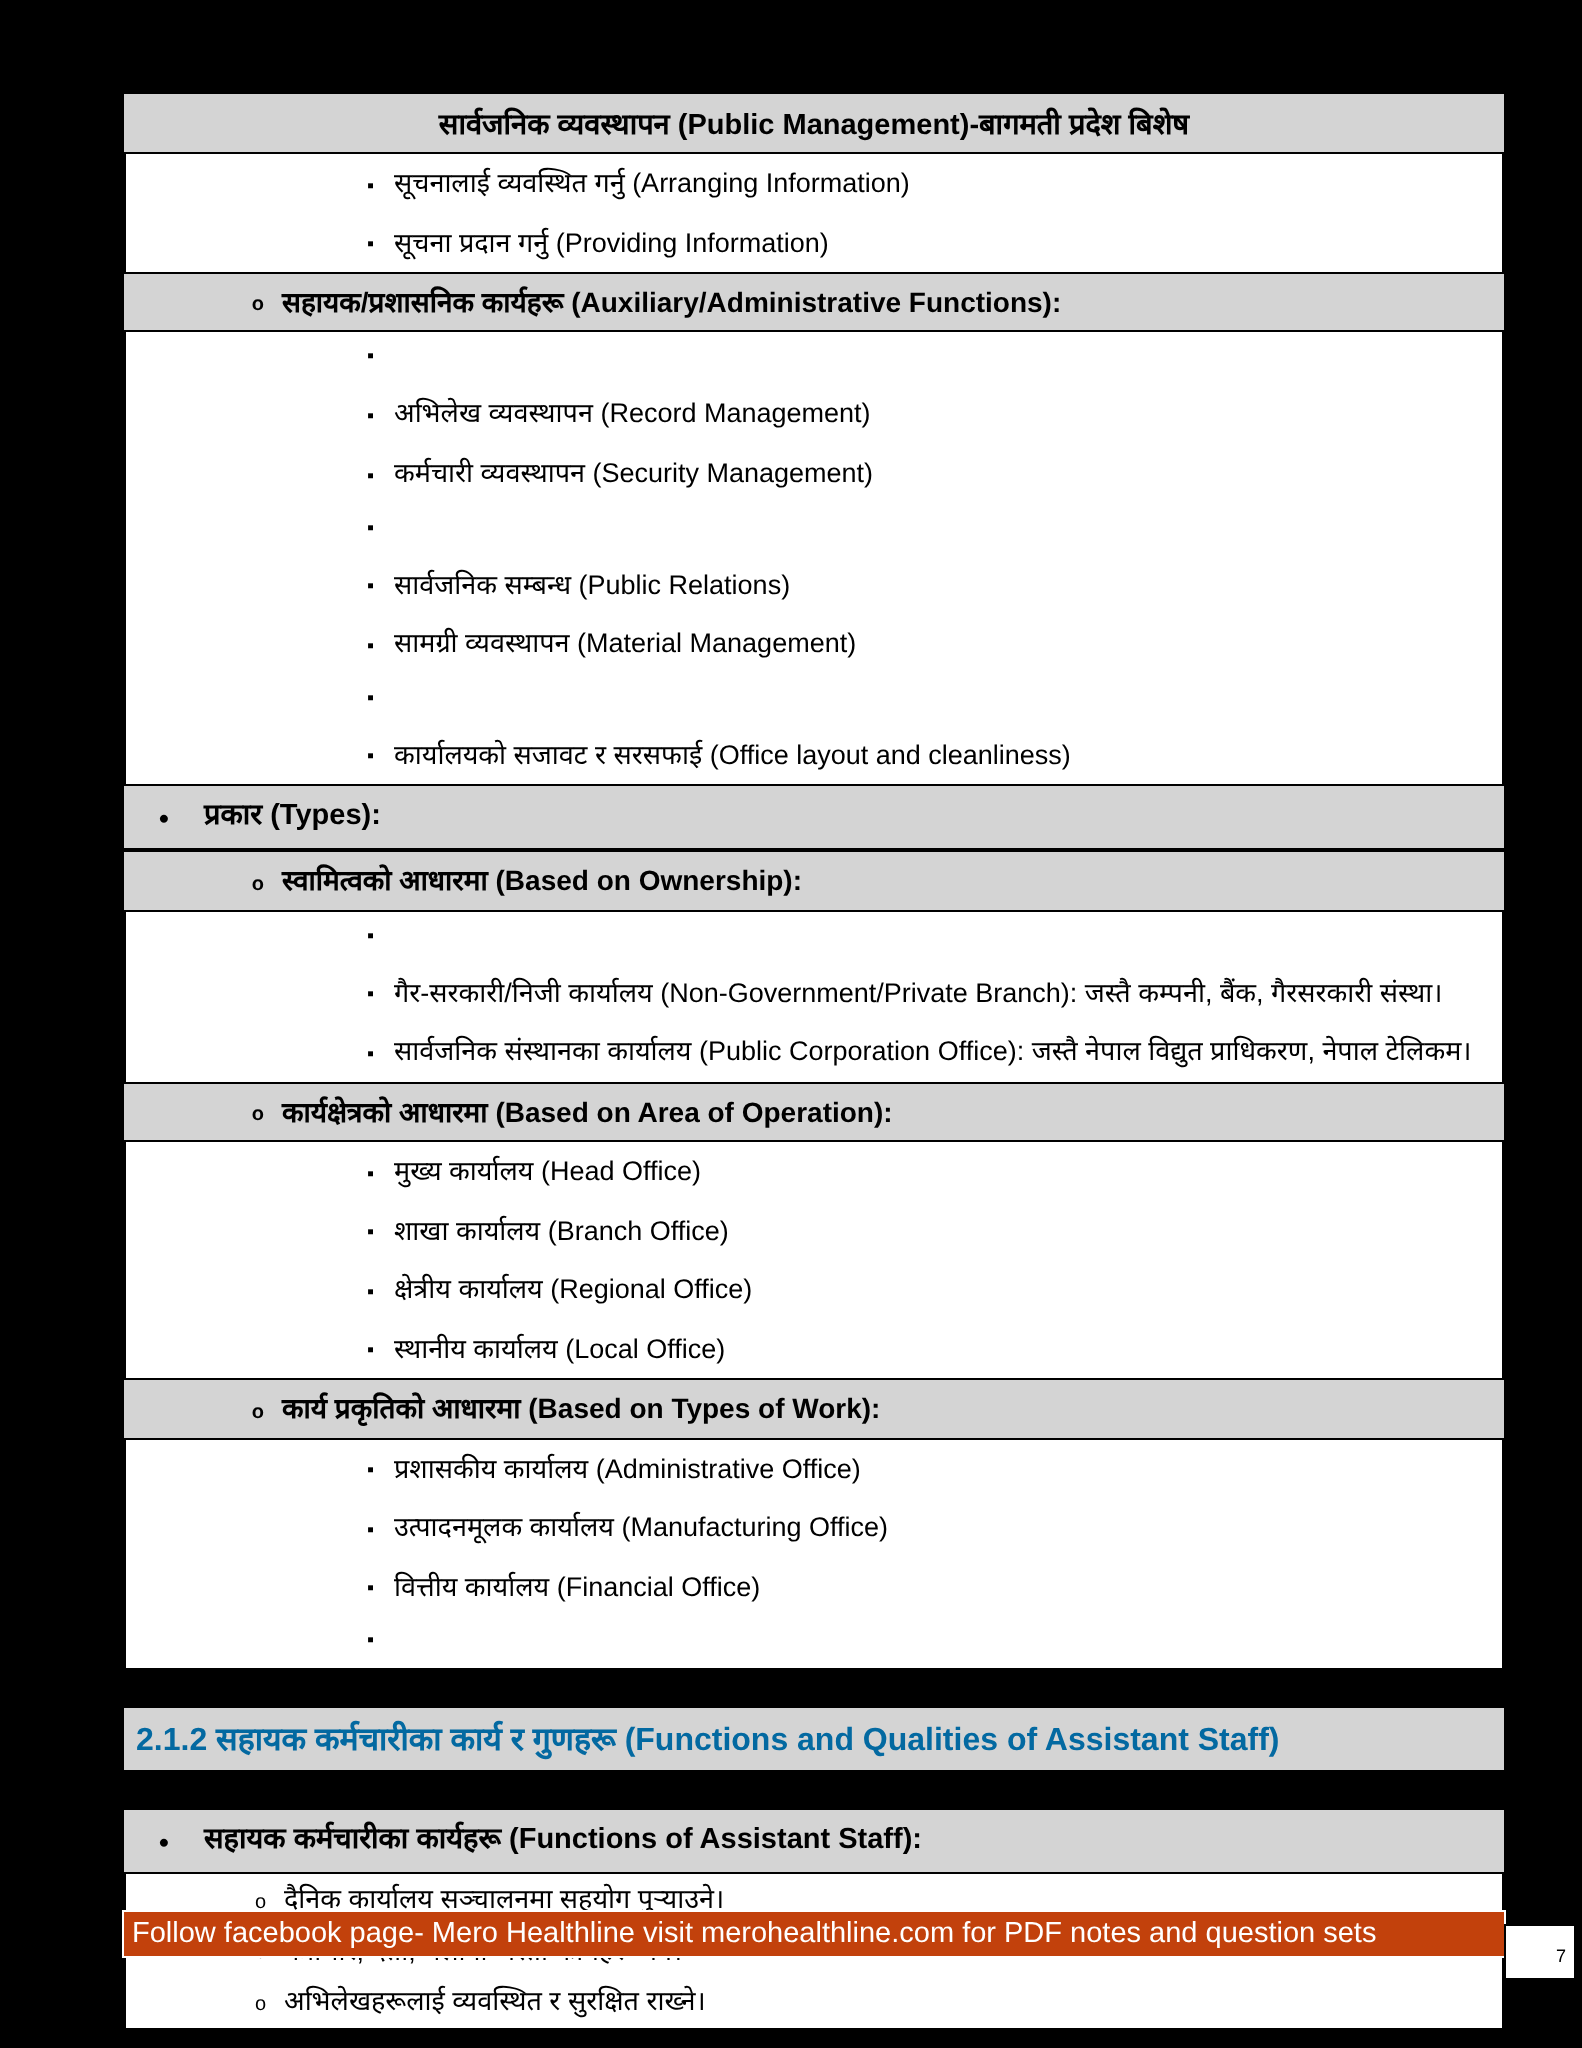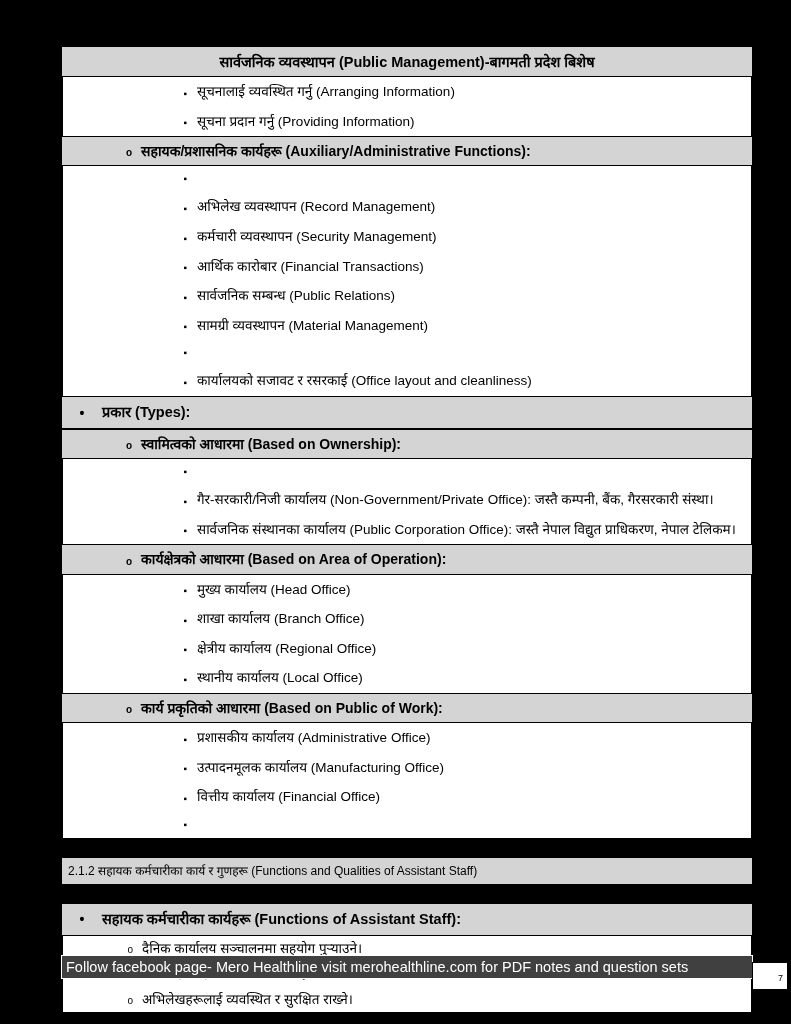--- a/index.html
+++ b/index.html
@@ -119,38 +119,38 @@
   .group {
     border-left: 1px solid #000000;
     border-right: 1px solid #000000;
     background: #ffffff;
   }
   .group.bordered-bottom { border-bottom: 1px solid #000000; }
 
   .heading-bar {
     background: #d4d4d4;
     border: 1px solid #000000;
-    font-weight: normal;
-    font-size: 12px;
+    font-weight: bold;
+    font-size: 16px;
     padding: 4px 0 5px 6px;
-    color: #000000;
+    color: #0369a1;
   }
 
   .spacer-black {
     height: 18px;
     background: #000000;
   }
 
   .footer {
     position: absolute;
     left: 61px;
     top: 955px;
     width: 692px;
     height: 24px;
-    background: #404040;
+    background: #c2410c;
     color: #ffffff;
     border: 1px solid #ffffff;
     box-sizing: border-box;
     font-size: 14.5px;
     display: flex;
     align-items: center;
     padding-left: 4px;
   }
   .page-num-box {
     position: absolute;
@@ -201,55 +201,54 @@
       <div class="row lvl-square">
         <span class="bullet-col">▪</span>
         <span class="txt nep">अभिलेख व्यवस्थापन (Record Management)</span>
       </div>
       <div class="row lvl-square">
         <span class="bullet-col">▪</span>
         <span class="txt nep">कर्मचारी व्यवस्थापन (Security Management)</span>
       </div>
       <div class="row lvl-square">
         <span class="bullet-col">▪</span>
-        <span class="txt nep">आर्थिक कारोबार (Financial Transactions)</span>
       </div>
       <div class="row lvl-square">
         <span class="bullet-col">▪</span>
         <span class="txt nep">सार्वजनिक सम्बन्ध (Public Relations)</span>
       </div>
       <div class="row lvl-square">
         <span class="bullet-col">▪</span>
         <span class="txt nep">सामग्री व्यवस्थापन (Material Management)</span>
       </div>
       <div class="row lvl-square">
         <span class="bullet-col">▪</span>
       </div>
       <div class="row lvl-square">
         <span class="bullet-col">▪</span>
-        <span class="txt nep">कार्यालयको सजावट र रसरकाई (Office layout and cleanliness)</span>
+        <span class="txt nep">कार्यालयको सजावट र सरसफाई (Office layout and cleanliness)</span>
       </div>
     </div>
 
     <div class="row lvl-disc shaded">
       <span class="bullet-col">•</span>
       <span class="txt nep">प्रकार (Types):</span>
     </div>
 
     <div class="row lvl-circle shaded">
       <span class="bullet-col">o</span>
       <span class="txt nep">स्वामित्वको आधारमा (Based on Ownership):</span>
     </div>
     <div class="group">
       <div class="row lvl-square">
         <span class="bullet-col">▪</span>
       </div>
       <div class="row lvl-square">
         <span class="bullet-col">▪</span>
-        <span class="txt nep">गैर-सरकारी/निजी कार्यालय (Non-Government/Private Office): जस्तै कम्पनी, बैंक, गैरसरकारी संस्था।</span>
+        <span class="txt nep">गैर-सरकारी/निजी कार्यालय (Non-Government/Private Branch): जस्तै कम्पनी, बैंक, गैरसरकारी संस्था।</span>
       </div>
       <div class="row lvl-square">
         <span class="bullet-col">▪</span>
         <span class="txt nep">सार्वजनिक संस्थानका कार्यालय (Public Corporation Office): जस्तै नेपाल विद्युत प्राधिकरण, नेपाल टेलिकम।</span>
       </div>
     </div>
 
     <div class="row lvl-circle shaded">
       <span class="bullet-col">o</span>
       <span class="txt nep">कार्यक्षेत्रको आधारमा (Based on Area of Operation):</span>
@@ -268,21 +267,21 @@
         <span class="txt nep">क्षेत्रीय कार्यालय (Regional Office)</span>
       </div>
       <div class="row lvl-square">
         <span class="bullet-col">▪</span>
         <span class="txt nep">स्थानीय कार्यालय (Local Office)</span>
       </div>
     </div>
 
     <div class="row lvl-circle shaded">
       <span class="bullet-col">o</span>
-      <span class="txt nep">कार्य प्रकृतिको आधारमा (Based on Public of Work):</span>
+      <span class="txt nep">कार्य प्रकृतिको आधारमा (Based on Types of Work):</span>
     </div>
     <div class="group bordered-bottom">
       <div class="row lvl-square">
         <span class="bullet-col">▪</span>
         <span class="txt nep">प्रशासकीय कार्यालय (Administrative Office)</span>
       </div>
       <div class="row lvl-square">
         <span class="bullet-col">▪</span>
         <span class="txt nep">उत्पादनमूलक कार्यालय (Manufacturing Office)</span>
       </div>

